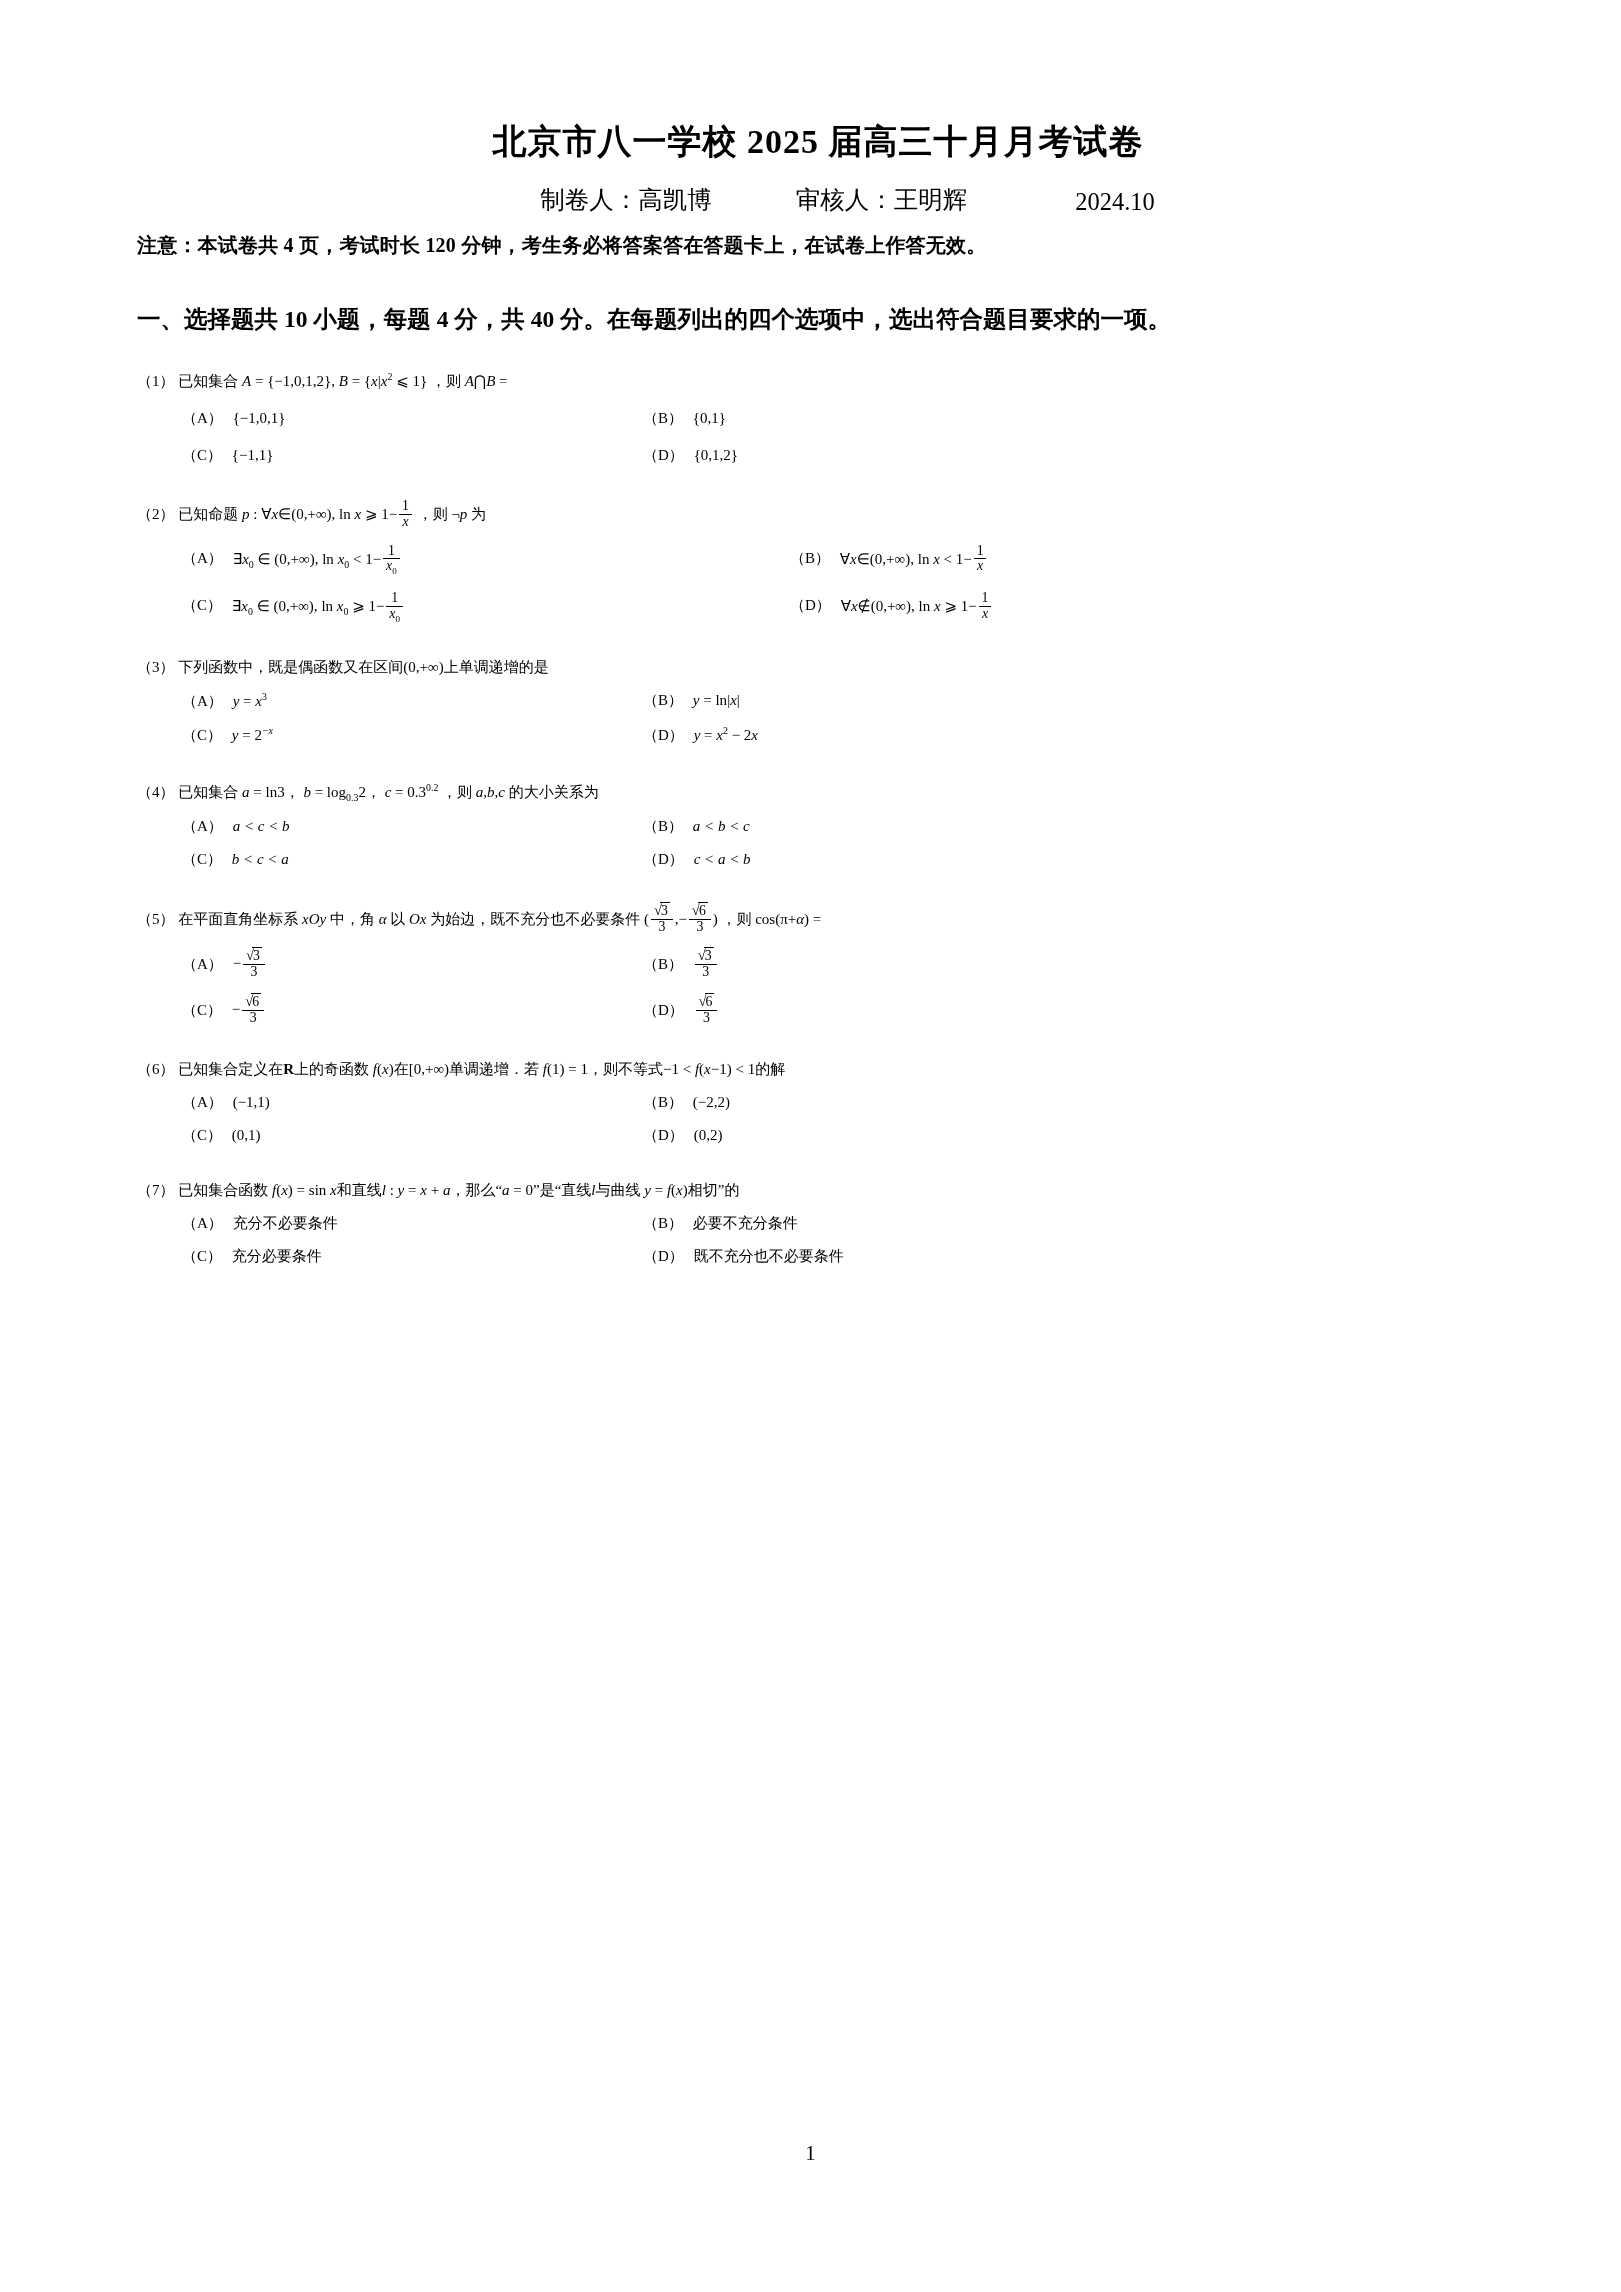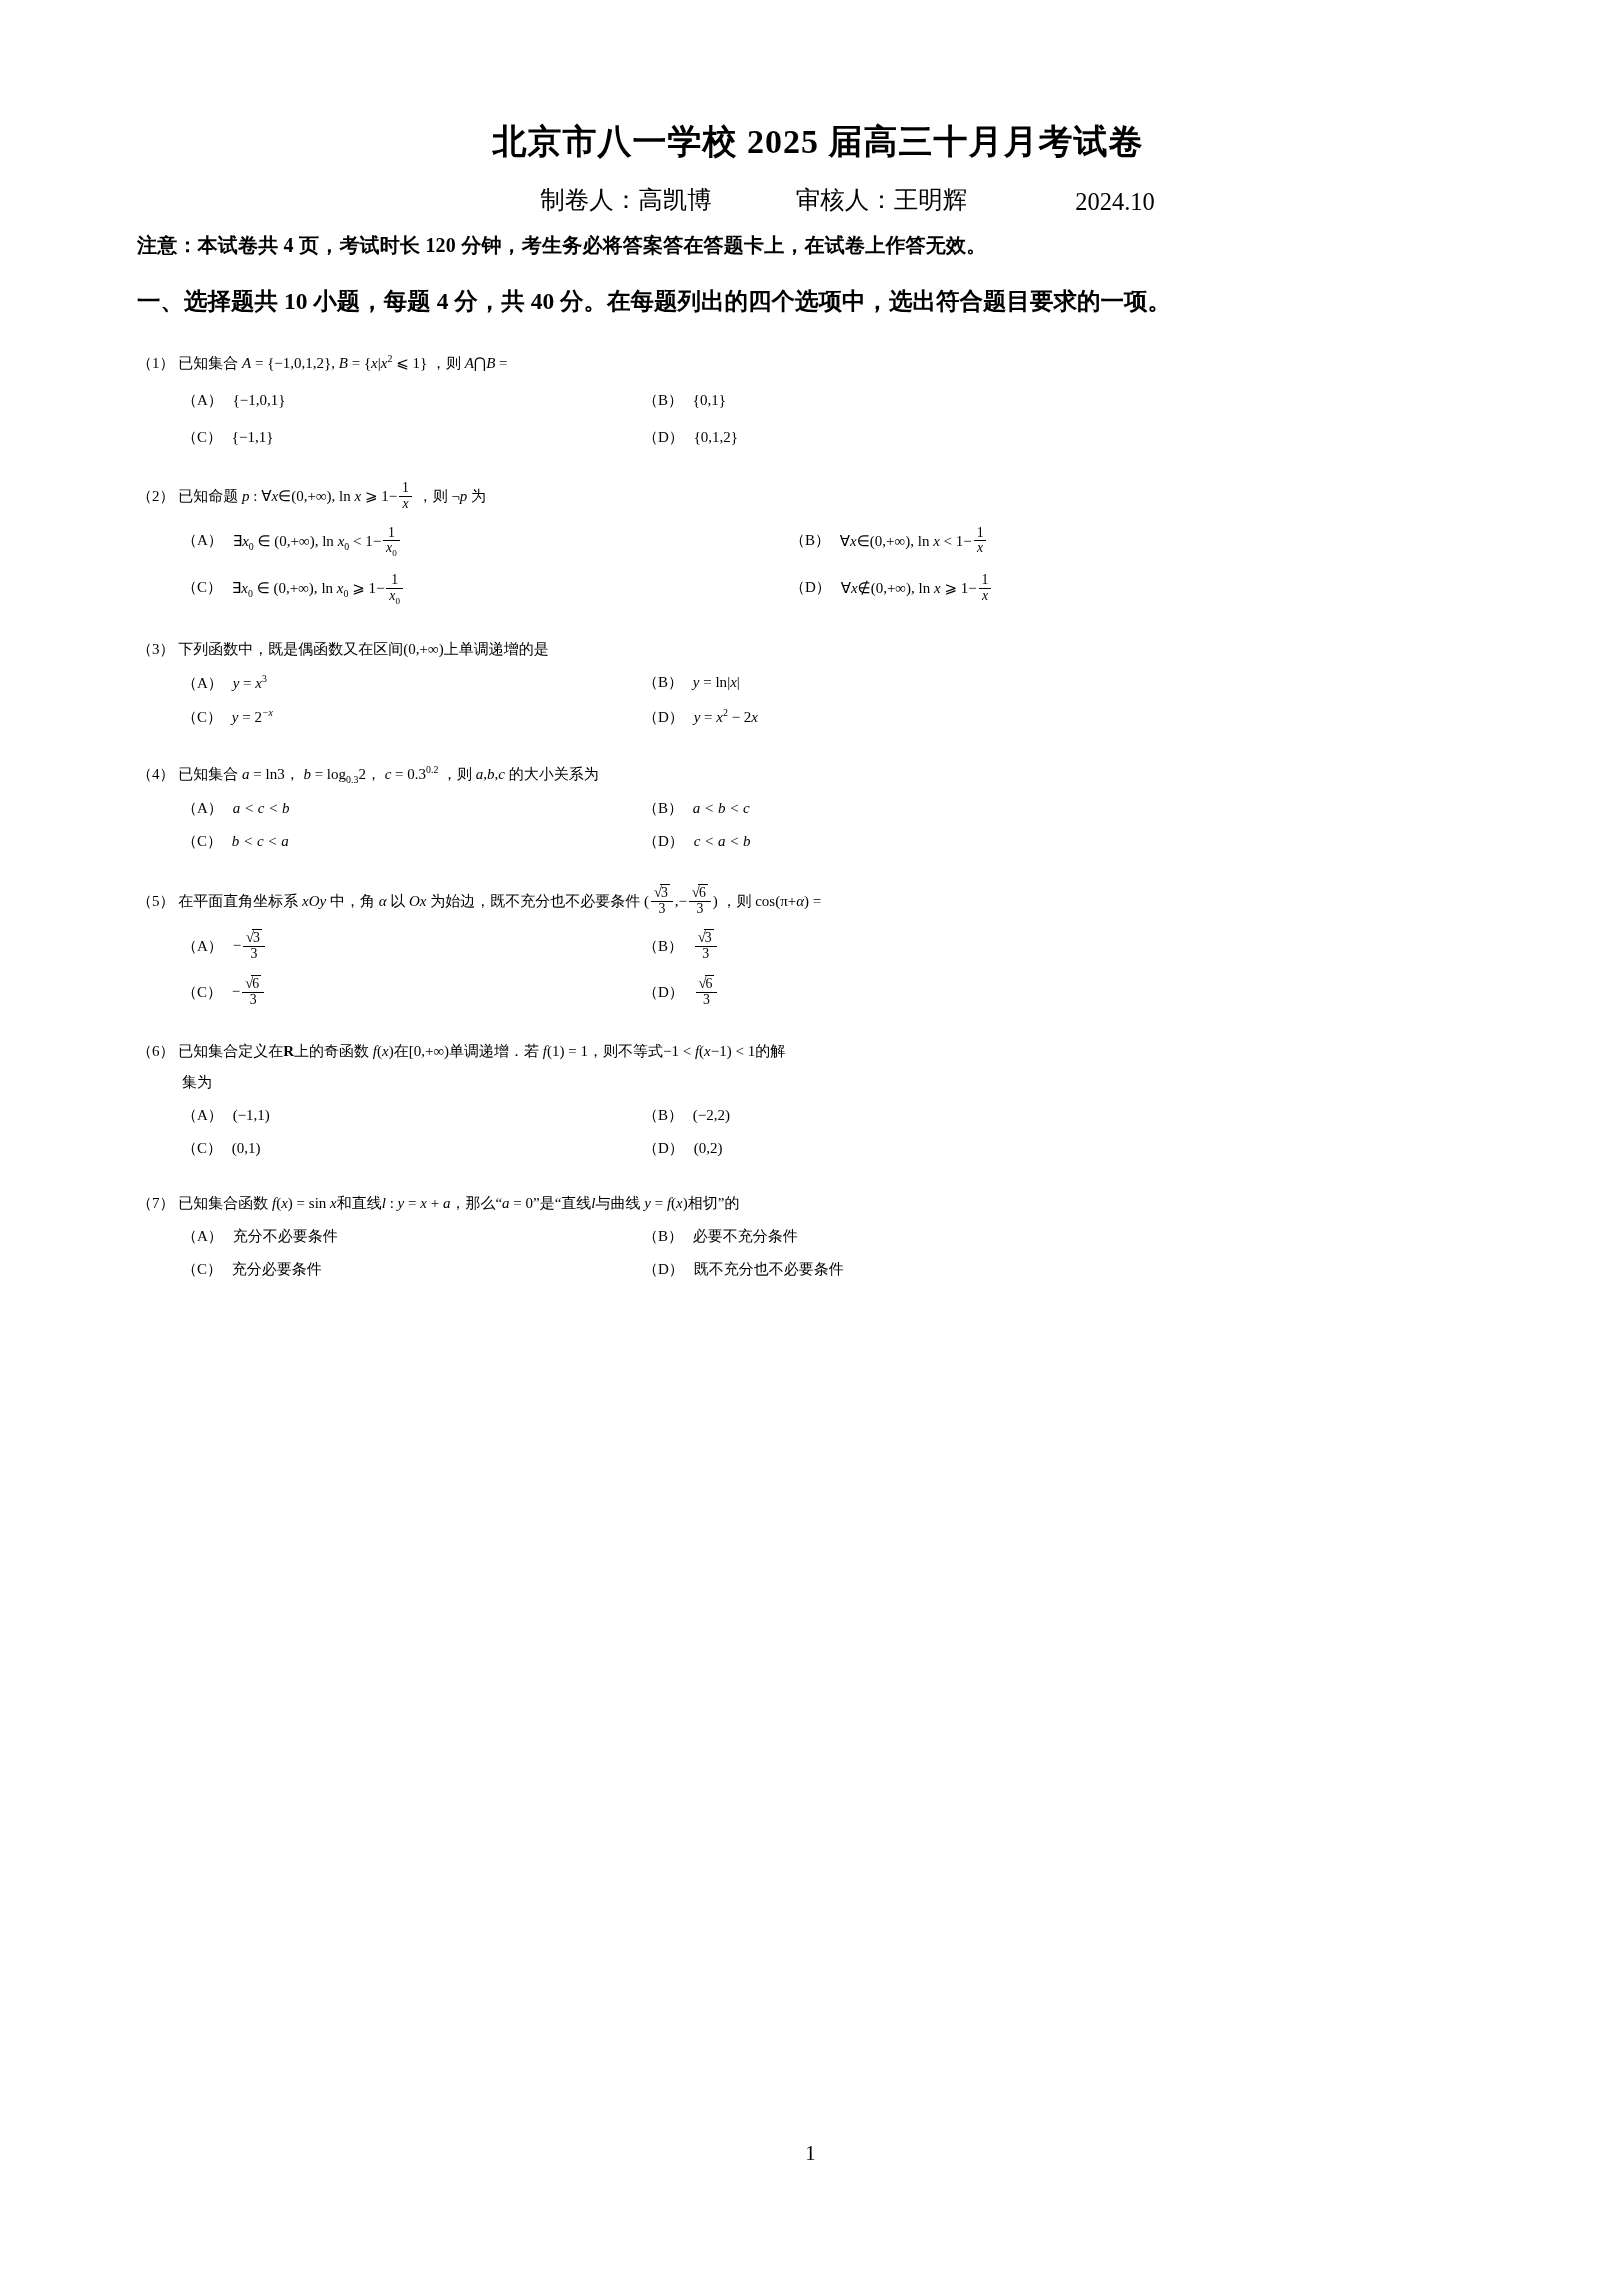--- a/index.html
+++ b/index.html
@@ -36,21 +36,21 @@
   .notice {
     font-size:20px;
     font-weight:bold;
     margin-top:14px;
     letter-spacing:0.2px;
     line-height:1.5;
   }
   .section-head {
     font-size:23.5px;
     font-weight:bold;
-    margin-top:24px;
+    margin-top:42px;
     line-height:1.5;
   }
 
   
   .q { margin-top:32px; font-size:15px; line-height:1.55; }
   .q-stem { display:block; text-indent:0; padding-left:0; }
   .q-num { font-family:"Liberation Serif",serif; }
 
   .opts { margin-top:9.8px; }
   .optrow { display:flex; margin-top:13.7px; align-items:flex-start; }
@@ -304,21 +304,20 @@
       </div>
     </div>
 
     <div class="q">
       <div class="q-stem">
         <span class="q-num">（6）</span>
         <span>已知集合</span><span>定义在</span><span class="mup" style="font-weight:bold">R</span><span>上的奇函数</span>
         <span class="nowrap"><span class="mi">f</span><span class="mo">(</span><span class="mi">x</span><span class="mo">)</span></span><span>在</span><span class="nowrap mo">[0,+∞)</span><span>单调递增．若</span>
         <span class="nowrap"><span class="mi">f</span><span class="mo">(1) = 1</span></span><span>，则不等式</span><span class="nowrap"><span class="mo">−1 &lt; </span><span class="mi">f</span><span class="mo">(</span><span class="mi">x</span><span class="mo">−1) &lt; 1</span></span><span>的解</span>
       </div>
-      <div class="q-stem" style="padding-left:45px;margin-top:7.8px;">集为</div>
       <div class="opts">
         <div class="optrow tight">
           <div class="opt">
             <span class="lbl">（A）</span>
             <span class="val mn">(−1,1)</span>
           </div>
           <div class="opt">
             <span class="lbl">（B）</span>
             <span class="val mn">(−2,2)</span>
           </div>

